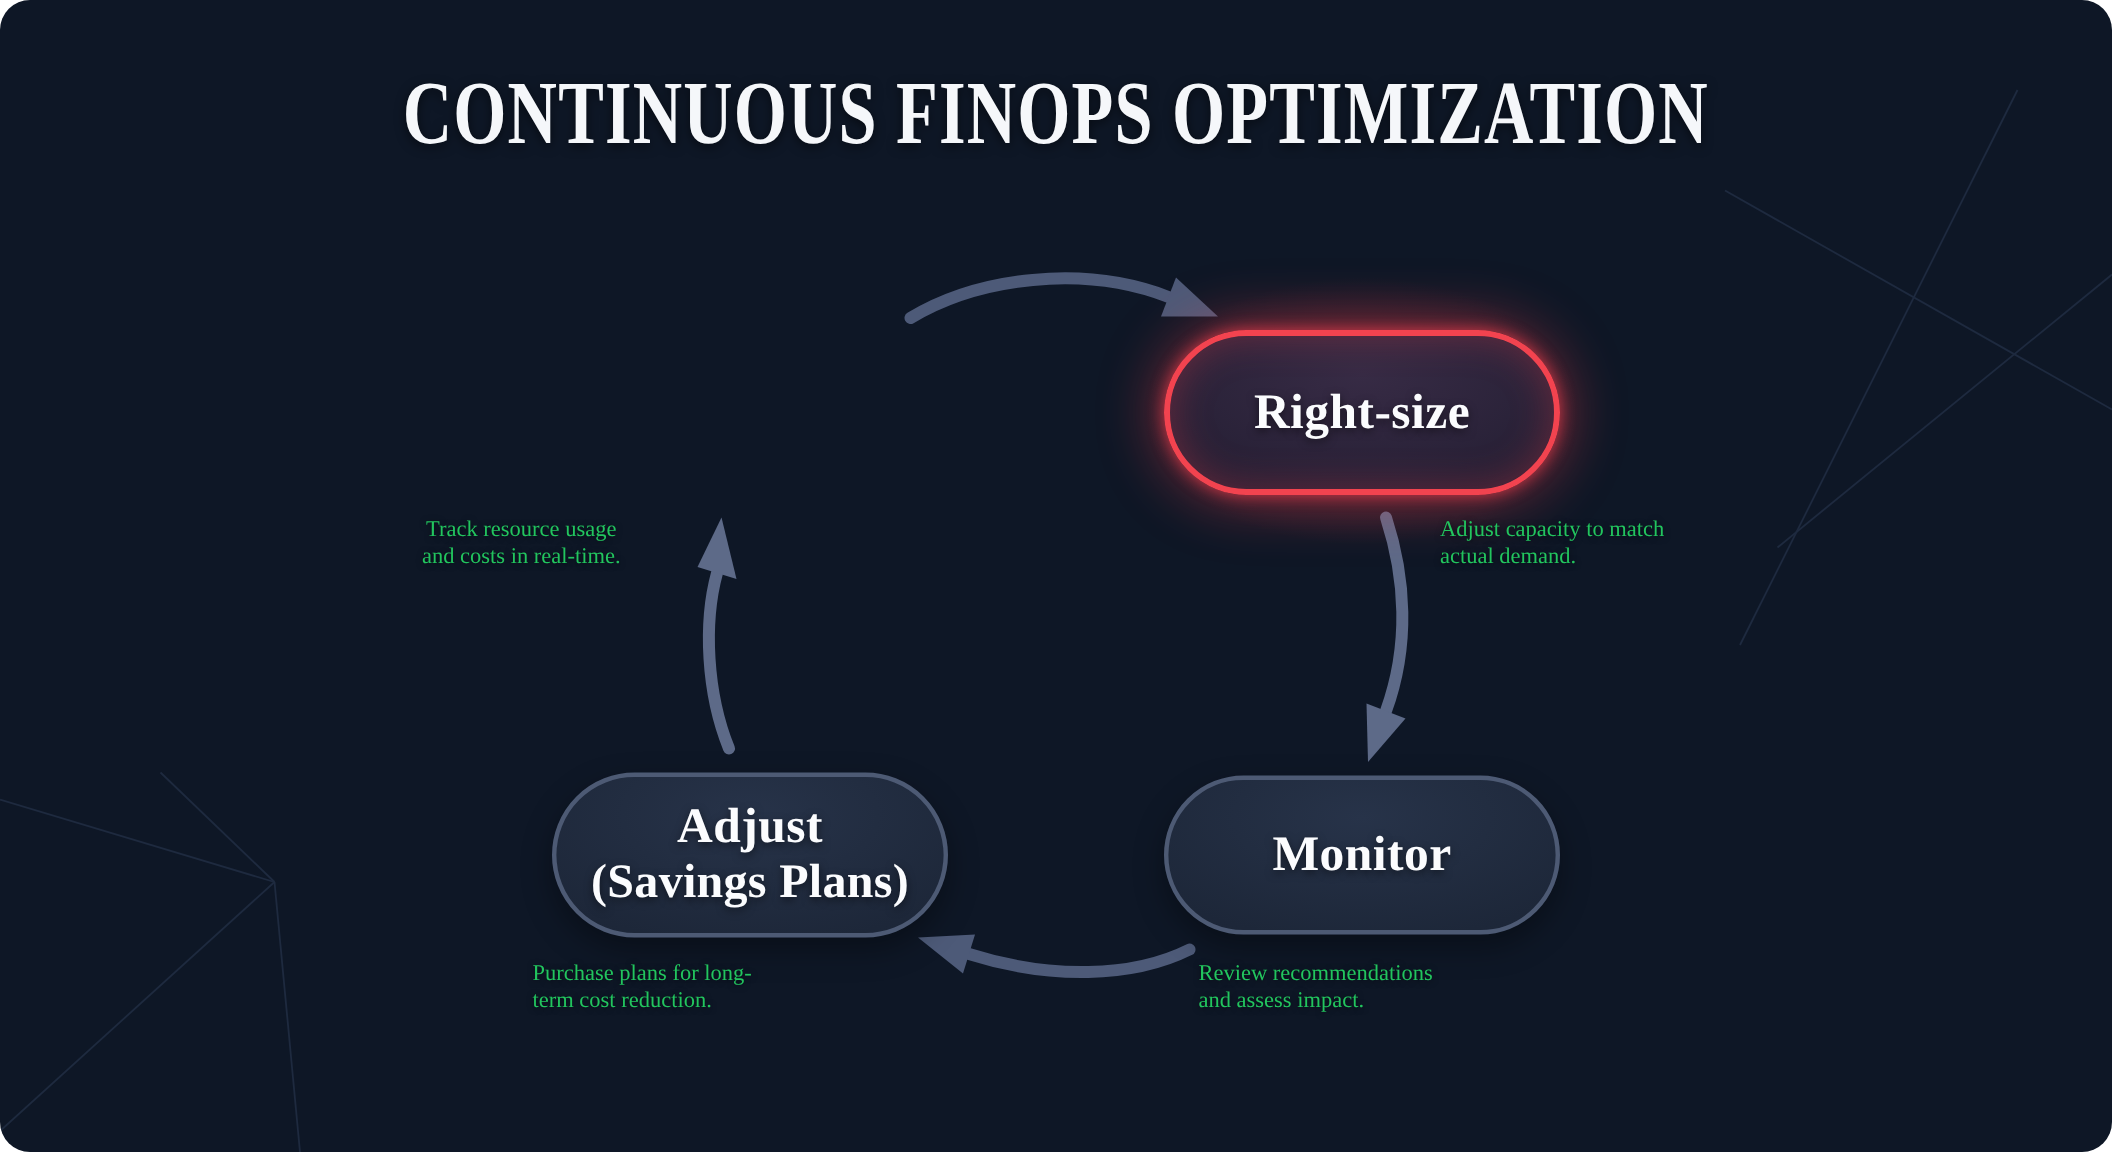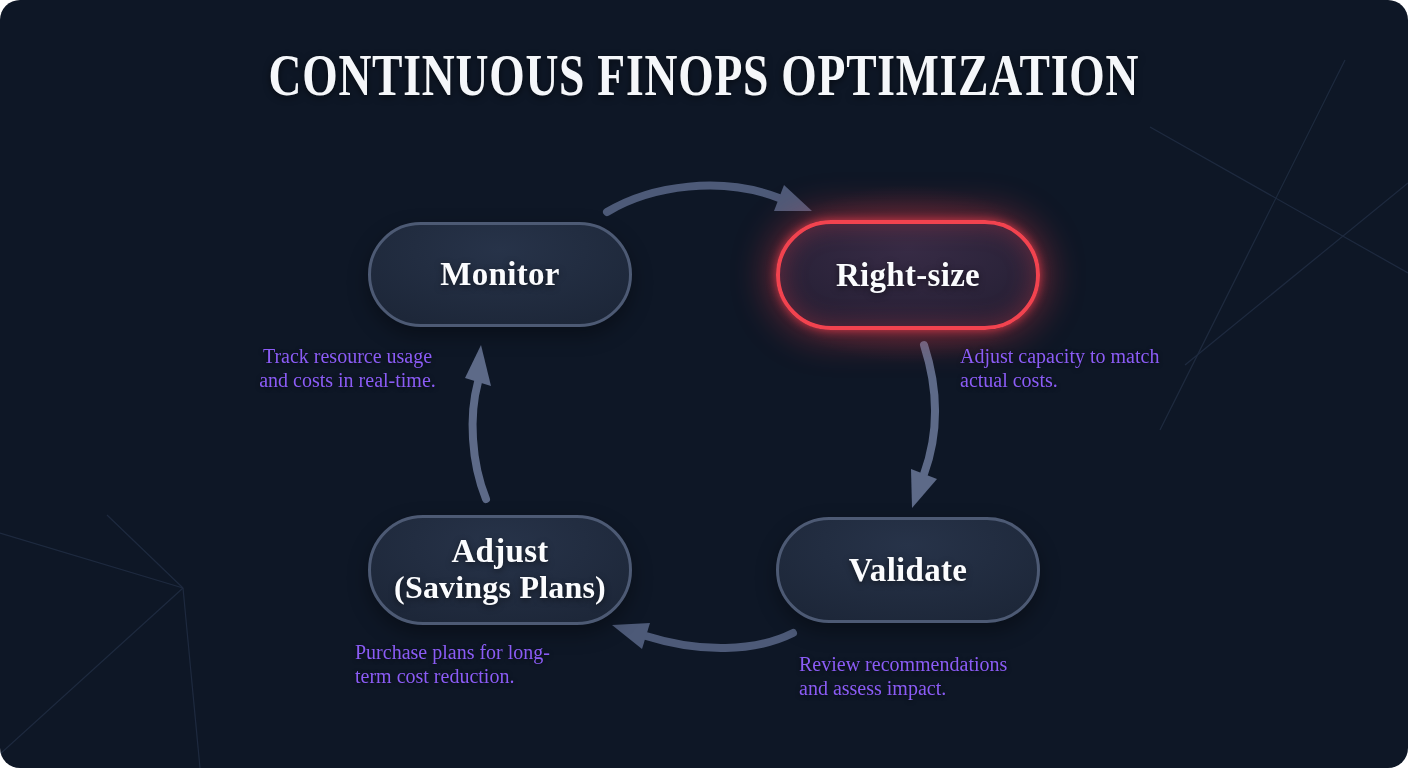--- a/index.html
+++ b/index.html
@@ -37,30 +37,30 @@
   }
   .node-label{
     color:#fbfcfe;font-size:33px;font-weight:bold;letter-spacing:.3px;line-height:1.05;
     text-shadow:0 2px 6px rgba(0,0,0,.5);
   }
   .node-sublabel{
     color:#fbfcfe;font-size:32px;font-weight:bold;letter-spacing:.2px;line-height:1.15;
     text-shadow:0 2px 6px rgba(0,0,0,.5);
   }
   .caption{
-    position:absolute;color:#8b5cf6;font-size:20px;line-height:1.22;
+    position:absolute;color:#22c55e;font-size:15px;line-height:1.22;
     white-space:pre-line;text-shadow:0 1px 4px rgba(0,0,0,.5);
   }
   #node-monitor  {left:368px;top:222px;width:264px;height:105px;}
   #node-rightsize{left:776px;top:220px;width:264px;height:110px;}
   #node-validate {left:776px;top:517px;width:264px;height:106px;}
   #node-commit   {left:368px;top:515px;width:264px;height:110px;}
   #caption-monitor  {left:225px;top:344px;width:245px;text-align:center;}
   #caption-rightsize{left:960px;top:344px;width:270px;text-align:left;}
-  #caption-validate {left:799px;top:640px;width:270px;text-align:left;margin-top:12px;}
+  #caption-validate {left:799px;top:640px;width:270px;text-align:left;}
   #caption-commit   {left:355px;top:640px;width:245px;text-align:left;}
 </style>
 </head>
 <body>
 
 <div class="card">
 
   <svg class="layer" viewBox="0 0 1408 768">
     <g stroke-width="1.2" fill="none" opacity="0.5">
       <line x1="183" y1="588" x2="0" y2="533" stroke="#2e3d58"></line>
@@ -85,39 +85,36 @@
       <path d="M 924 345 C 937 385, 940 430, 924 474" stroke="#5d6a88"></path>
       <path d="M 793 633 C 755 652, 700 653, 646 636" stroke="#4d5a78"></path>
       <path d="M 486 499 C 471 462, 469 415, 478 382" stroke="#5d6a88"></path>
     </g>
     <polygon points="812,211 774,211 784,185" fill="#4d5a78"></polygon>
     <polygon points="912,508 911,469 937,479" fill="#5d6a88"></polygon>
     <polygon points="612,625 650,623 642,649" fill="#4d5a78"></polygon>
     <polygon points="481,345 491,386 465,378" fill="#5d6a88"></polygon>
   </svg>
 
-  <div class="node" id="node-monitor">
-    <div class="node-label">Monitor</div>
-  </div>
 
   <div class="node highlight" id="node-rightsize">
     <div class="node-label">Right-size</div>
   </div>
 
   <div class="node" id="node-validate">
-    <div class="node-label">Validate</div>
+    <div class="node-label">Monitor</div>
   </div>
 
   <div class="node" id="node-commit">
     <div class="node-label">Adjust</div>
     <div class="node-sublabel">(Savings Plans)</div>
   </div>
 
   <div class="caption" id="caption-monitor">Track resource usage
 and costs in real-time.</div>
   <div class="caption" id="caption-rightsize">Adjust capacity to match
-actual costs.</div>
+actual demand.</div>
   <div class="caption" id="caption-validate">Review recommendations
 and assess impact.</div>
   <div class="caption" id="caption-commit">Purchase plans for long-
 term cost reduction.</div>
 
 </div>
 
 </body></html>

